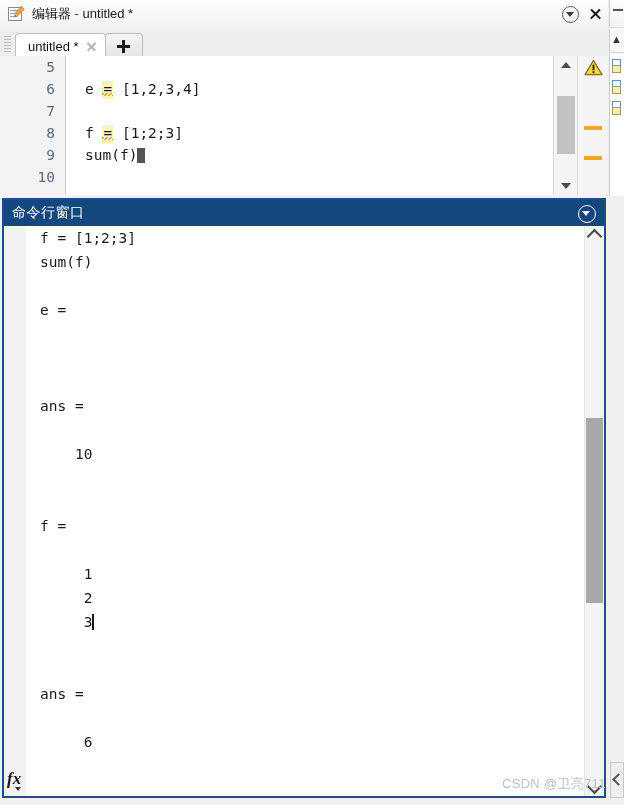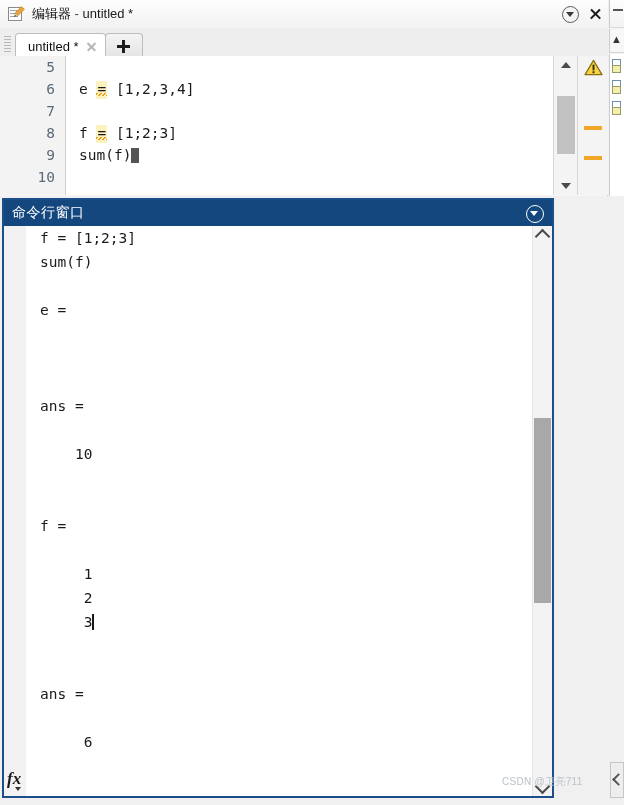--- a/index.html
+++ b/index.html
@@ -193,21 +193,21 @@
     width: 485px; height: 139px;
     background: #ffffff;
     overflow: hidden;
   }
   .code-line {
     height: 22px; line-height: 22px;
     font-family: "DejaVu Sans Mono", monospace;
     font-size: 14.5px;
     color: #1a1a1a;
     white-space: pre;
-    padding-left: 12px;
+    padding-left: 18px;
   }
   .eq-warn {
     background: #fdf1bf;
     position: relative;
     padding: 0 1px;
     border-bottom: 2px solid transparent;
   }
   .eq-warn::after {
     content: "";
     position: absolute;
@@ -318,21 +318,21 @@
   }
   .rp-row .sq2 {
     position:absolute; left:2px; top:7px; width:9px; height:8px;
     background:#f2efae; border:1px solid #9a9a6a; box-sizing:border-box;
   }
 
   
   .cmd-window {
     position: absolute;
     left: 2px; top: 198px;
-    width: 552px; height: 600px;
+    width: 604px; height: 600px;
     border: 2px solid #1b4f8a;
     box-sizing: border-box;
     background: #ffffff;
   }
   .cmd-header {
     height: 26px;
     background: #13477e;
     display: flex; align-items: center;
     position: relative;
   }
@@ -469,21 +469,21 @@
     position: absolute; left: 3px; top: 12px;
     width: 7px; height: 7px;
     border-left: 2px solid #555;
     border-bottom: 2px solid #555;
     transform: rotate(45deg);
   }
 
   .watermark {
     position: absolute;
     left: 502px; top: 775px;
-    font-size: 10px;
+    font-size: 13px;
     color: #b9c2cb;
     letter-spacing: 0.3px;
     white-space: nowrap;
     pointer-events: none;
   }
   .bottom-strip {
     position: absolute;
     left: 0; top: 798px;
     width: 624px; height: 7px;
     background: #f0f0f0;

